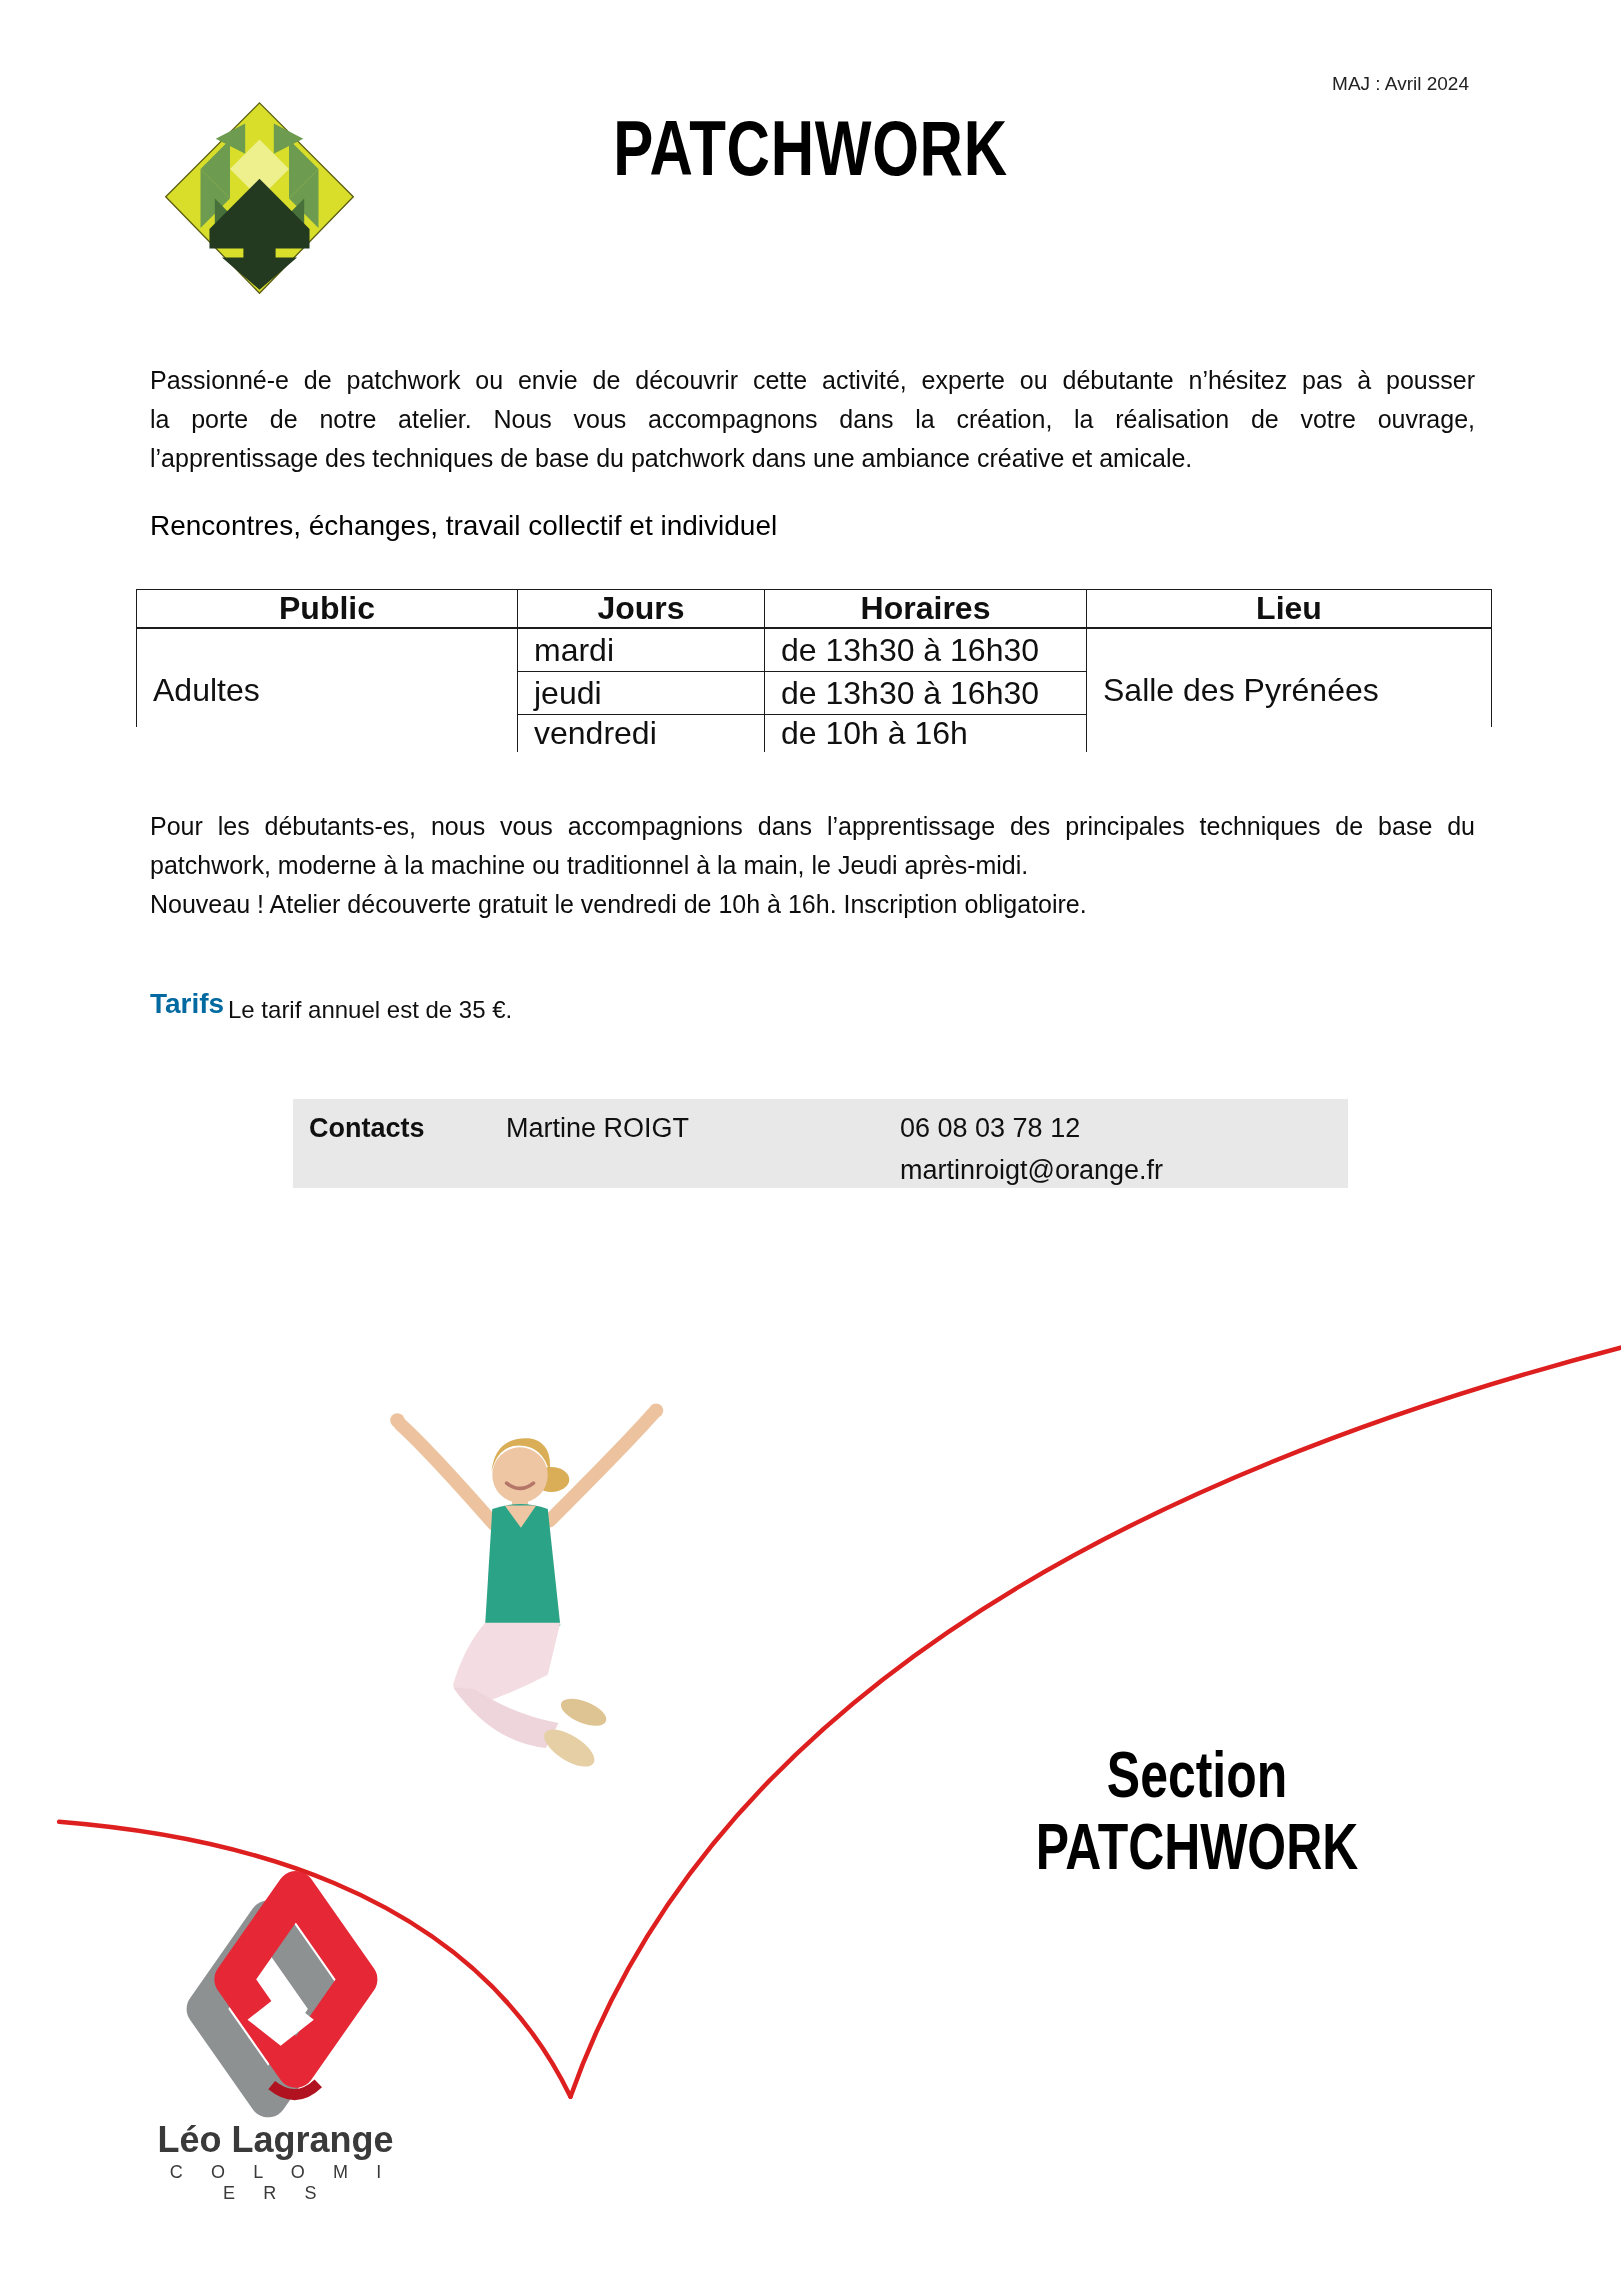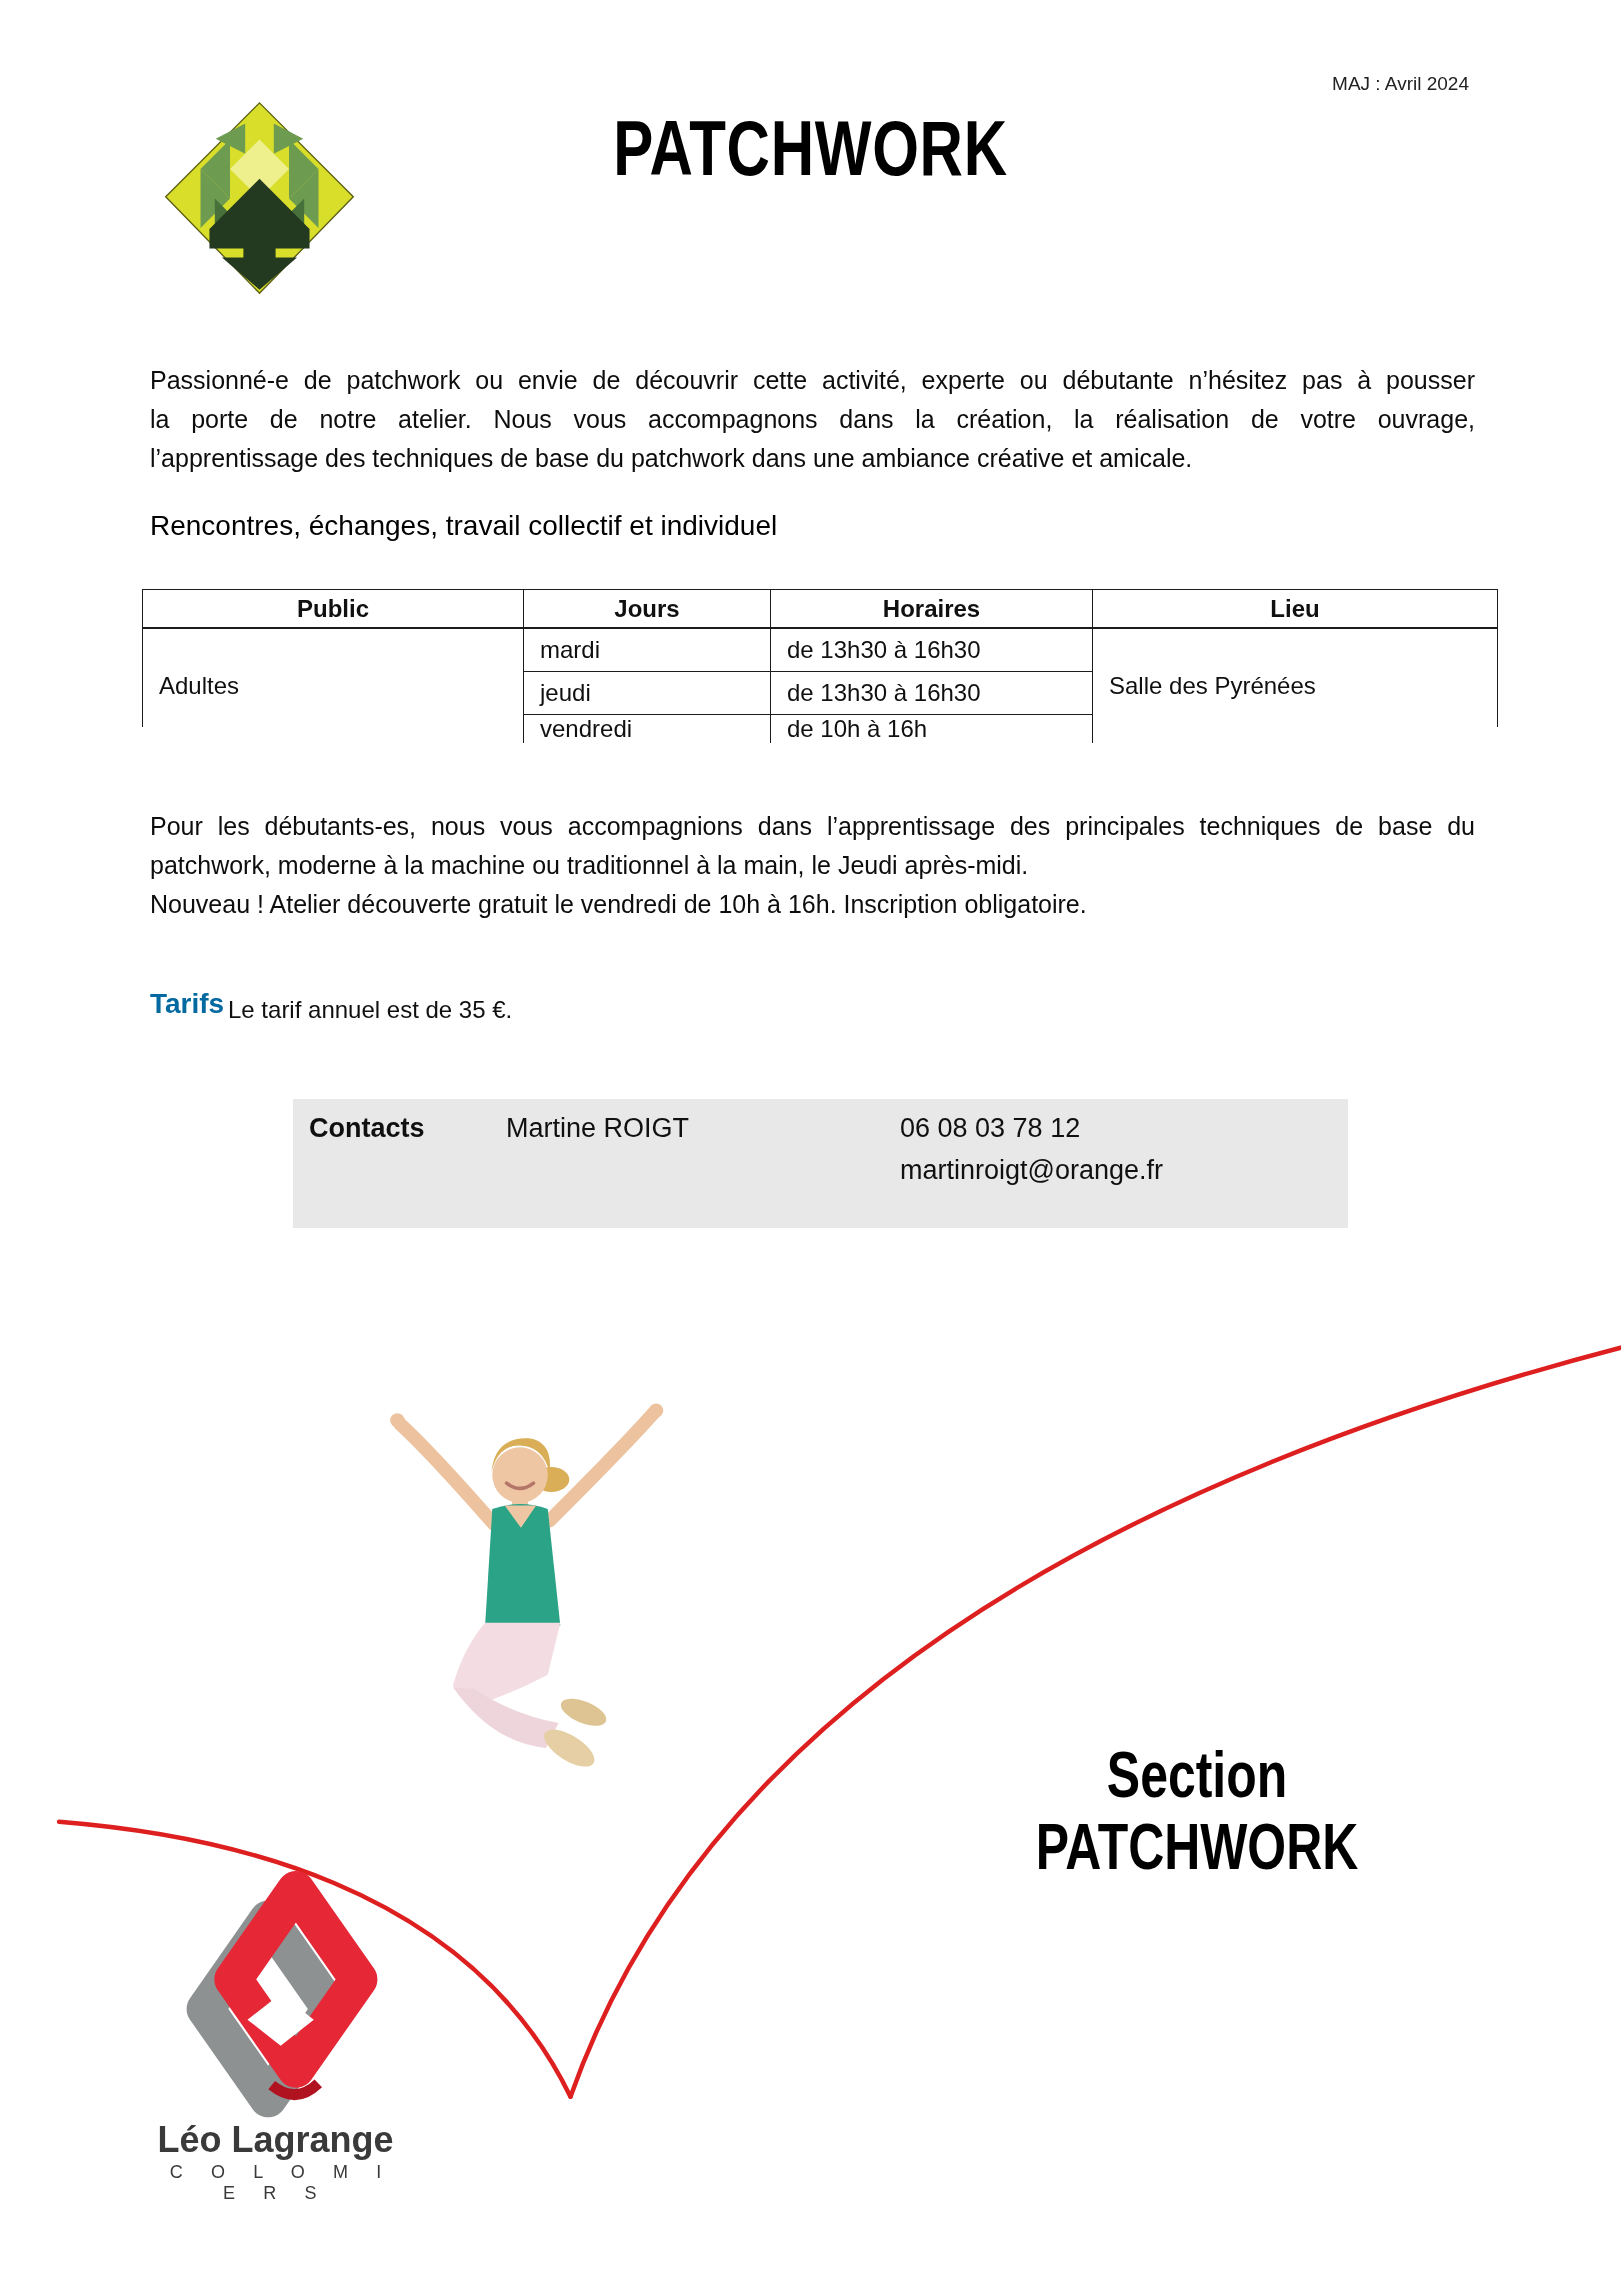--- a/index.html
+++ b/index.html
@@ -13,38 +13,38 @@
   .doc-title{position:absolute;left:0;top:104px;width:1621px;text-align:center;
     font-size:77px;font-weight:bold;letter-spacing:0.9px;color:#000;
     transform:scaleX(.78);transform-origin:50% 50%;}
 
   .intro{position:absolute;left:150px;top:361px;width:1325px;font-size:25px;line-height:39px;color:#0d0d0d;}
   .jline{text-align:justify;text-align-last:justify;}
   .lline{text-align:left;}
 
   .h-rencontres{position:absolute;left:150px;top:510px;font-size:28px;font-weight:normal;color:#000;}
 
-  .sched{position:absolute;left:142px;top:589px;width:1356px;height:138px;
+  .sched{position:absolute;left:136px;top:589px;width:1356px;height:138px;
     border:1.8px solid #1c1c1c;box-sizing:border-box;display:grid;
     grid-template-columns:381px 247px 322px auto;
-    grid-template-rows:39px 43px 43px auto;font-size:24px;}
+    grid-template-rows:39px 43px 43px auto;font-size:32px;}
   .cell{display:flex;align-items:center;box-sizing:border-box;background:#fff;}
   .th{justify-content:center;font-weight:bold;border-bottom:2.7px solid #1c1c1c;}
   .br{border-right:1.8px solid #1c1c1c;}
   .bb{border-bottom:1.8px solid #1c1c1c;}
   .pad{padding-left:16px;}
   .c-public{grid-column:1;grid-row:2 / span 3;}
   .c-lieu{grid-column:4;grid-row:2 / span 3;}
 
   .details{position:absolute;left:150px;top:807px;width:1325px;font-size:25px;line-height:39px;color:#0d0d0d;}
 
   .h-tarifs{position:absolute;left:150px;top:948px;font-size:28px;font-weight:bold;color:#0369a1;margin-top:40px;}
   .tarif-line{position:absolute;left:228px;top:996px;font-size:24px;color:#101010;}
 
-  .contacts{position:absolute;left:293px;top:1099px;width:1055px;height:129px;background:#e8e8e8;font-size:27px;}
+  .contacts{position:absolute;left:293px;top:1099px;width:1055px;height:89px;background:#e8e8e8;font-size:27px;}
   .contacts .lbl{position:absolute;left:16px;top:14.3px;font-weight:bold;}
   .contacts .nm{position:absolute;left:213px;top:14.3px;}
   .contacts .ph{position:absolute;left:607px;top:14.3px;}
   .contacts .em{position:absolute;left:607px;top:56px;}
 
   .swoosh{position:absolute;left:0;top:0;width:1621px;height:2293px;pointer-events:none;}
   .woman{position:absolute;left:358px;top:1390px;width:333px;height:401px;}
 
   .section-block{position:absolute;left:839px;top:1739px;width:716px;text-align:center;color:#000;}
   .sec-line{font-size:64px;font-weight:bold;line-height:72px;transform:scaleX(.78);transform-origin:50% 50%;}

